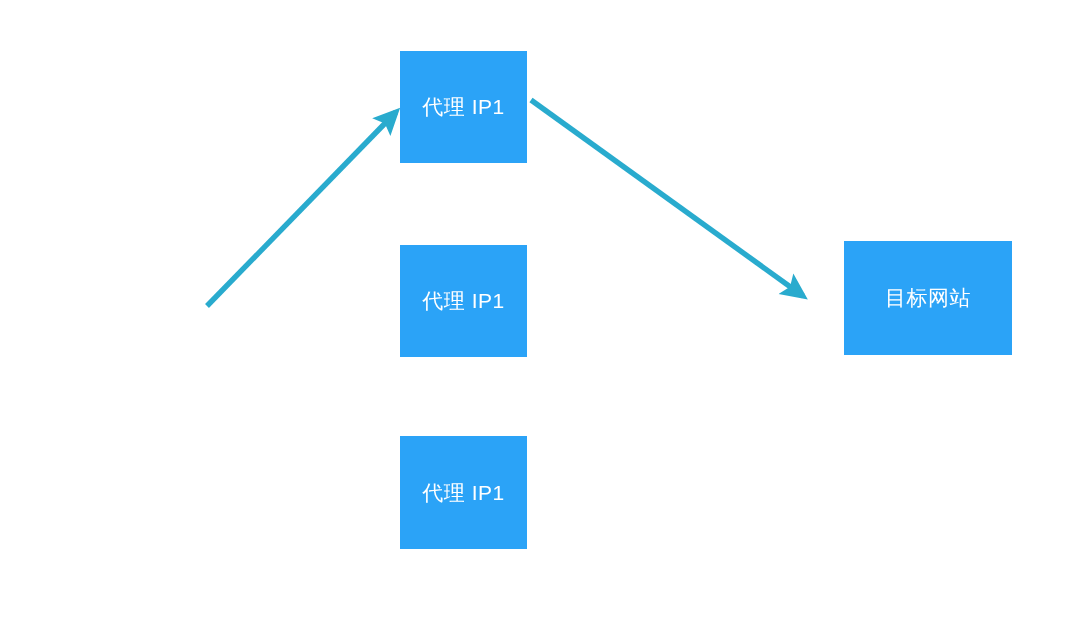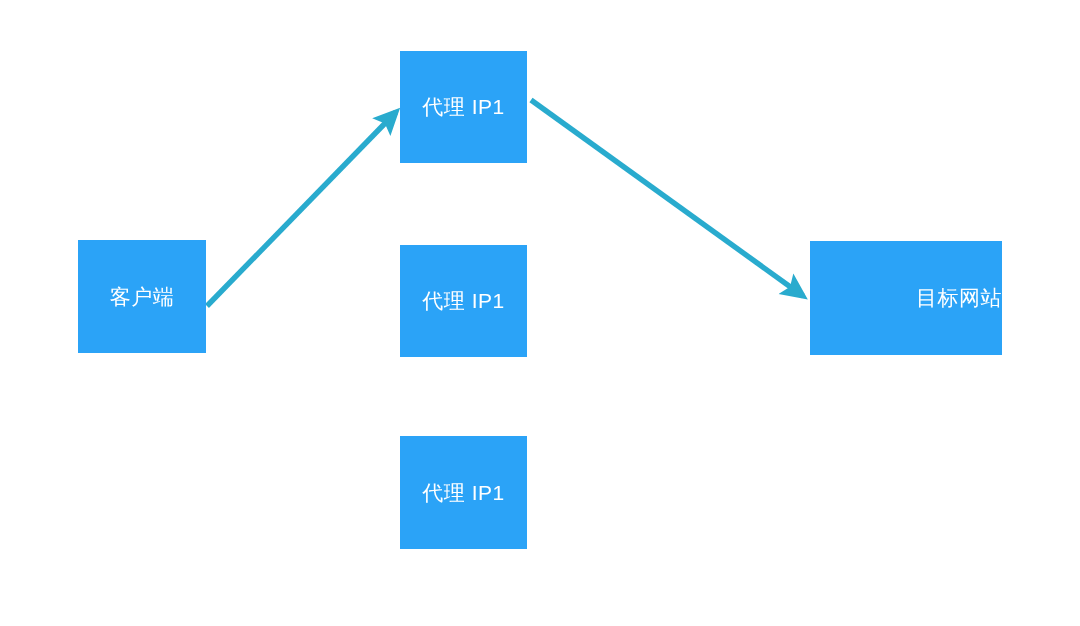--- a/index.html
+++ b/index.html
@@ -32,21 +32,21 @@
     line-height: 1.2;
     user-select: none;
   }
   .node-label {
     display: block;
   }
   #node-client   { left: 78px;  top: 240px; width: 128px; height: 113px; }
   #node-proxy-1  { left: 400px; top: 51px;  width: 127px; height: 112px; }
   #node-proxy-2  { left: 400px; top: 245px; width: 127px; height: 112px; }
   #node-proxy-3  { left: 400px; top: 436px; width: 127px; height: 113px; }
-  #node-target   { left: 810px; top: 241px; width: 192px; height: 114px; justify-content: flex-end; }
+  #node-target   { left: 844px; top: 241px; width: 168px; height: 114px; }
 
   #edge-layer {
     position: absolute;
     left: 0;
     top: 0;
     width: 1080px;
     height: 626px;
     pointer-events: none;
   }
 </style>
@@ -64,23 +64,20 @@
 
     <g>
       <line x1="207" y1="306" x2="396" y2="112" stroke="#29ABCE" stroke-width="5.4" stroke-linecap="butt" marker-end="url(#arrowhead)"></line>
     </g>
 
     <g>
       <line x1="531" y1="100" x2="803" y2="296" stroke="#29ABCE" stroke-width="5.4" stroke-linecap="butt" marker-end="url(#arrowhead)"></line>
     </g>
   </svg>
 
-  <div class="node" id="node-client">
-    <span class="node-label">客户端</span>
-  </div>
 
   <div class="node" id="node-proxy-1">
     <span class="node-label">代理 IP1</span>
   </div>
 
   <div class="node" id="node-proxy-2">
     <span class="node-label">代理 IP1</span>
   </div>
 
   <div class="node" id="node-proxy-3">

